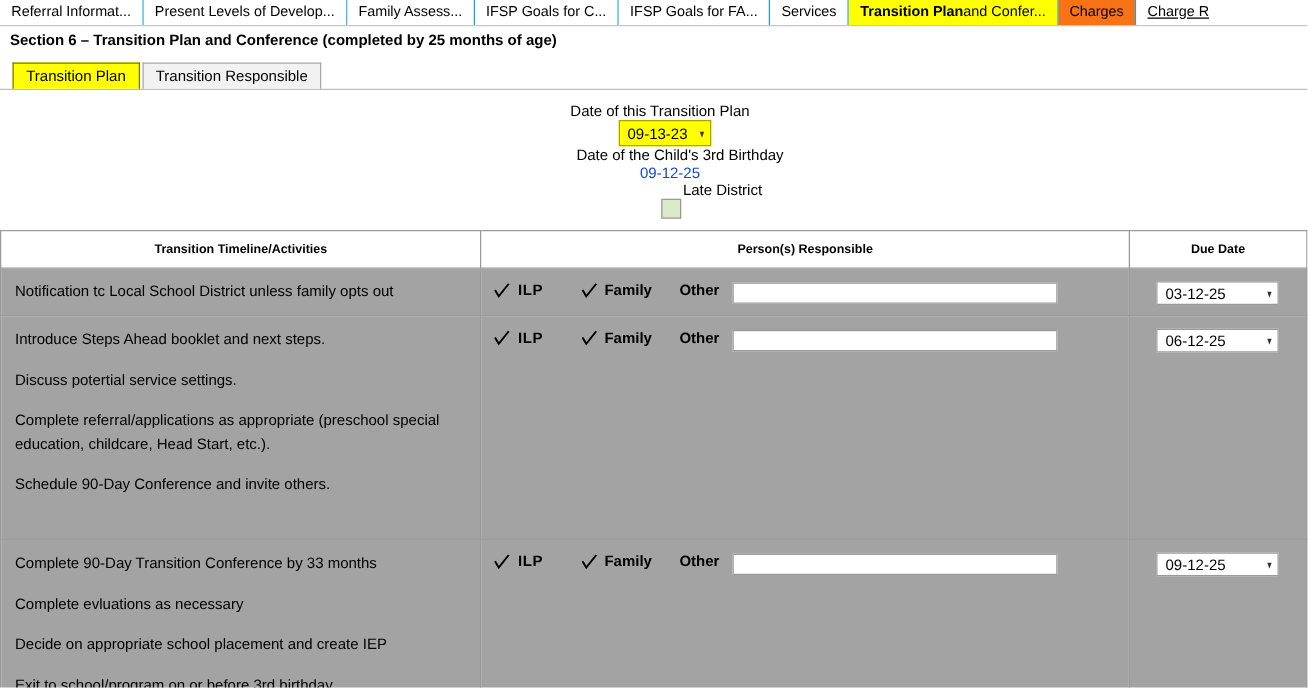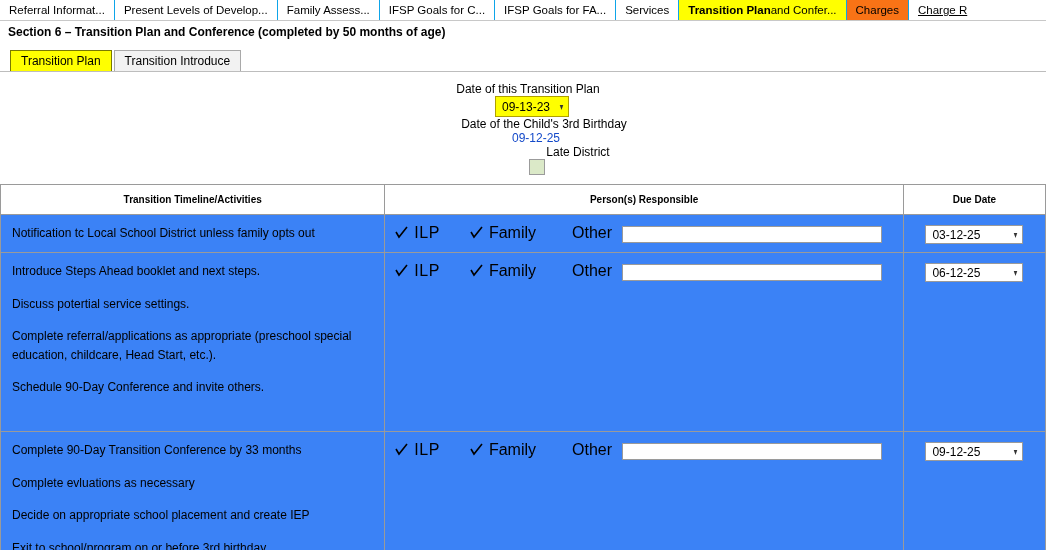--- a/index.html
+++ b/index.html
@@ -148,21 +148,21 @@
     background: #ffffff;
     vertical-align: middle;
   }
   table.grid th:first-child {
     border-left: 1px solid #9a9a9a;
   }
   table.grid td {
     border-bottom: 1px solid #9a9a9a;
     border-right: 1px solid #9a9a9a;
     vertical-align: top;
-    background: #3b82f6;
+    background: #a3a3a3;
     padding: 0;
   }
   table.grid td:first-child {
     border-left: 1px solid #9a9a9a;
   }
   .col-activity { width: 384px; }
   .col-person   { width: 518px; }
   .col-due      { width: 142px; }
 
   .act-cell {
@@ -174,33 +174,34 @@
     margin: 0 0 14px 0;
   }
   .act-line:last-child {
     margin-bottom: 0;
   }
 
   .person-cell {
     padding: 11px 10px 8px 10px;
     display: flex;
     align-items: flex-start;
-    font-size: 16px;
+    font-size: 12px;
+    font-weight: bold;
   }
   .chk {
     width: 13px;
     height: 13px;
     position: relative;
     display: inline-block;
     margin-right: 6px;
     flex: none;
   }
   .chk svg { display: block; }
   .p-label {
-    margin-right: 36px;
+    margin-right: 22px;
     line-height: 13px;
   }
   .p-label.il {
     margin-right: 30px;
     letter-spacing: 0.5px;
   }
   .other-label {
     margin-right: 10px;
     line-height: 13px;
   }
@@ -263,28 +264,28 @@
       <span class="plain"> and Confer...</span>
   </div>
   <div class="tab charges">
     <span>Charges</span>
   </div>
   <div class="tab last">
     <span class="underline-c">Charge R</span>
   </div>
 </div>
 
-<div class="section-title">Section 6 – Transition Plan and Conference (completed by 50 months of age)</div>
+<div class="section-title">Section 6 – Transition Plan and Conference (completed by 25 months of age)</div>
 
 <div class="inner-tabs">
   <div class="inner-tab sel">
     <span>Transition Plan</span>
   </div>
   <div class="inner-tab">
-    <span>Transition Introduce</span>
+    <span>Transition Responsible</span>
   </div>
 </div>
 <div class="inner-tabs-rule"></div>
 
 <div class="date-row">
   <span class="date-label">Date of this Transition Plan</span>
   <div class="date-box">
     <span>09-13-23</span>
     <span class="caret">▾</span>
   </div>

